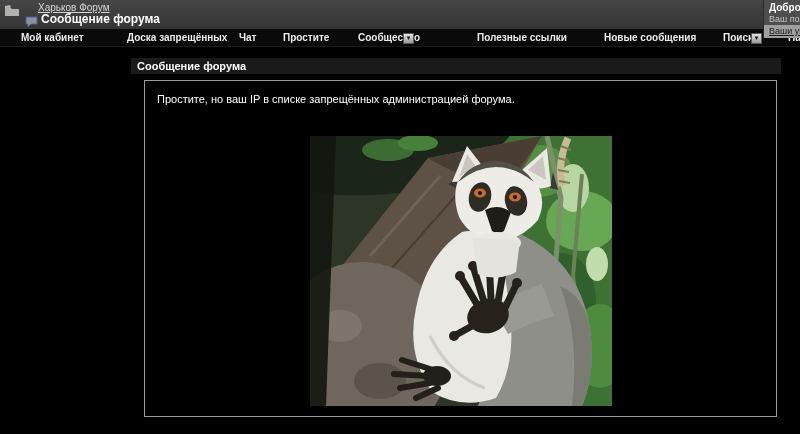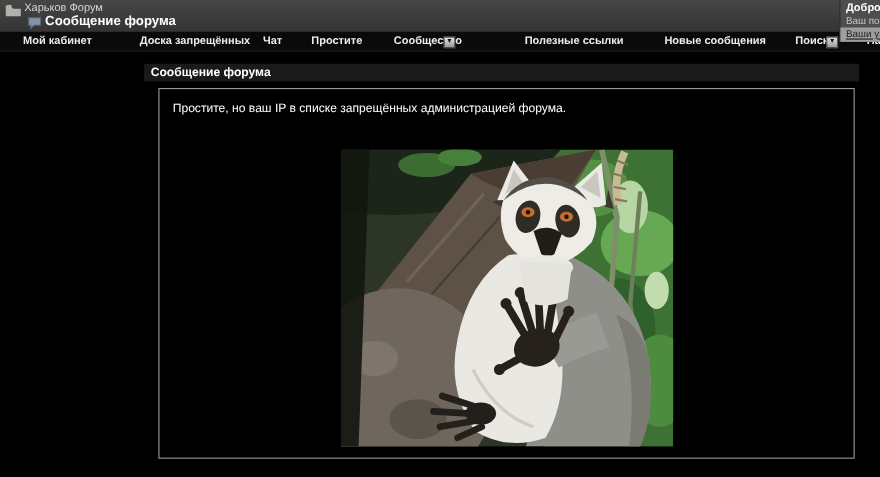--- a/index.html
+++ b/index.html
@@ -5,21 +5,21 @@
   html,body{margin:0;padding:0;background:#000;}
   #screen{
     position:relative;width:800px;height:434px;overflow:hidden;
     background:#000;font-family:"Liberation Sans",sans-serif;
     -webkit-font-smoothing:antialiased;
   }
   
   .topbar{position:absolute;left:0;top:0;width:800px;height:29px;
     background:linear-gradient(#464646,#343434);}
   .crumb-row1{position:absolute;left:22px;top:2px;font-size:10px;}
-  .crumb-row1 a{color:#d6d6d6;cursor:pointer;}
+  .crumb-row1 a{color:#d6d6d6;text-decoration:underline;cursor:pointer;margin-left:16px;}
   .folder-ico{position:absolute;left:5px;top:2px;}
   .comment-ico{position:absolute;left:25px;top:14px;}
   .crumb-row2{position:absolute;left:41px;top:12px;font-size:12px;font-weight:bold;color:#fff;}
   
   .welcome{position:absolute;left:763px;top:0;width:150px;background:#4e4e4e;
     border-left:1px solid #2a2a2a;z-index:5;}
   .welcome .w1{padding:2px 0 0 5px;font-size:10px;font-weight:bold;color:#fff;height:11px;white-space:nowrap;}
   .welcome .w2{padding:1px 0 1px 5px;font-size:9px;color:#c6c6c6;height:10px;white-space:nowrap;}
   .welcome .w3{background:#9e9e9e;padding:1px 0 2px 5px;font-size:9px;height:10px;white-space:nowrap;}
   .welcome .w3 a{color:#1d1d1d;text-decoration:underline;cursor:pointer;}

